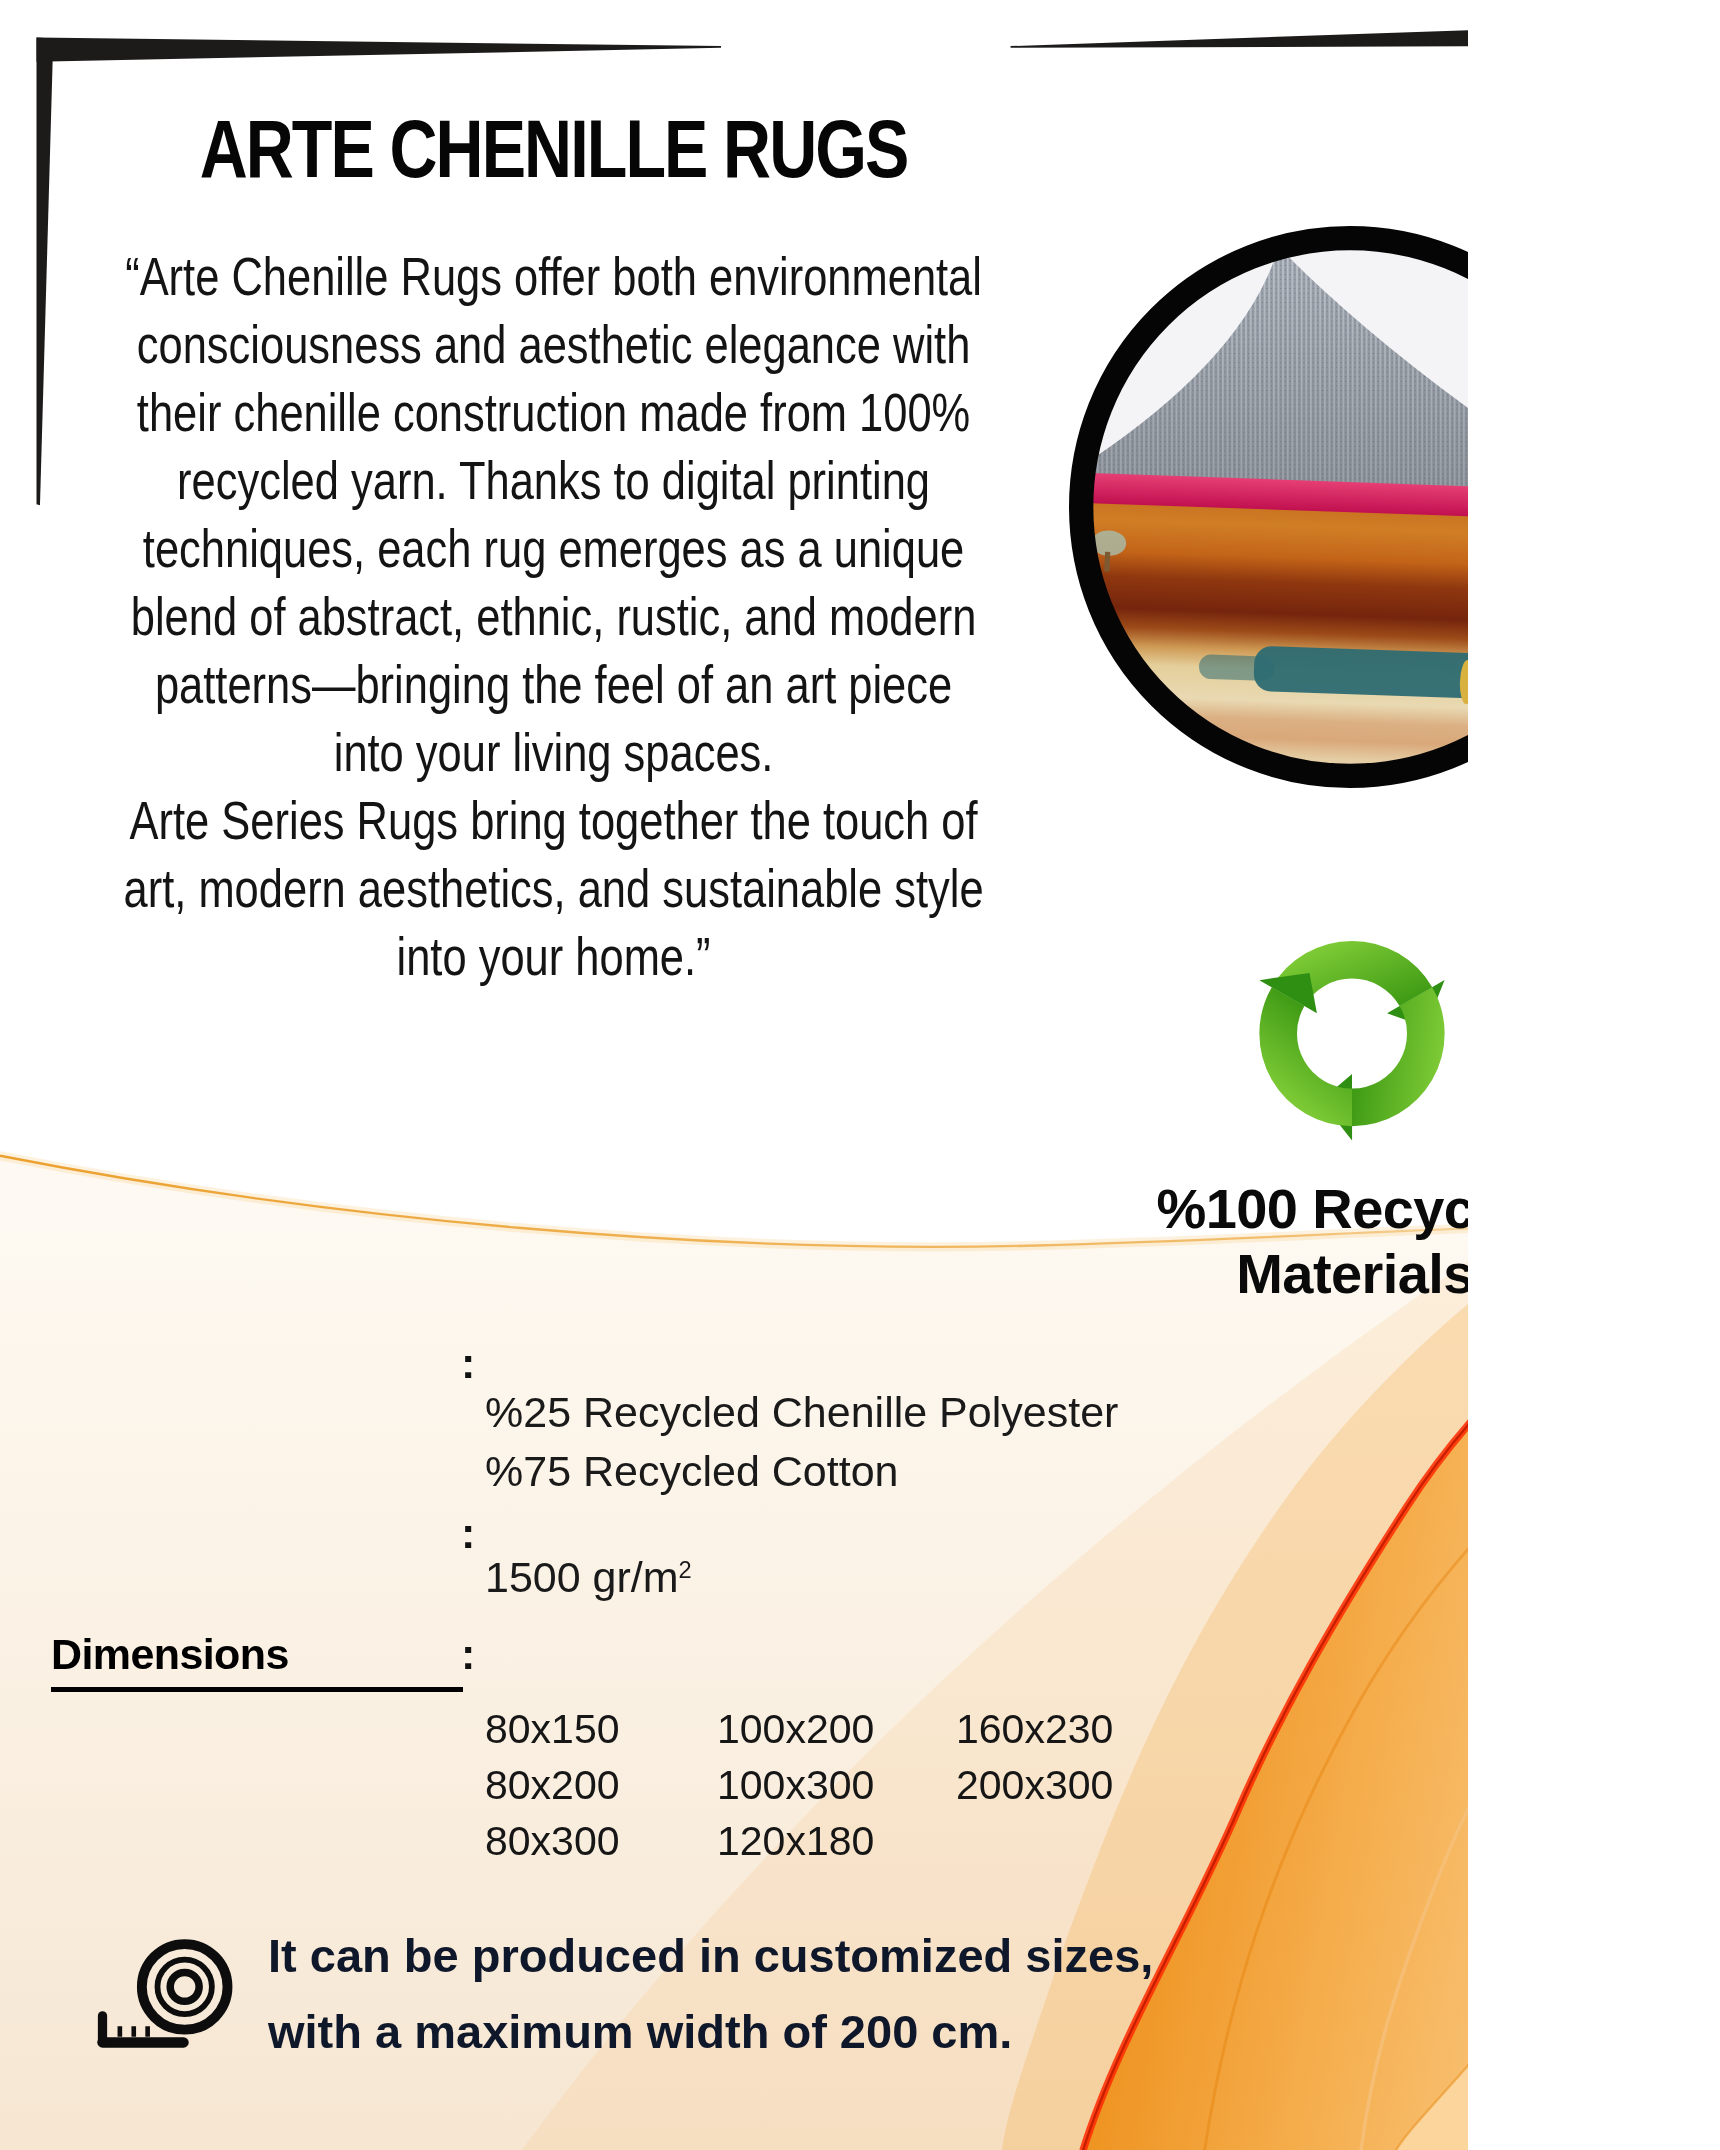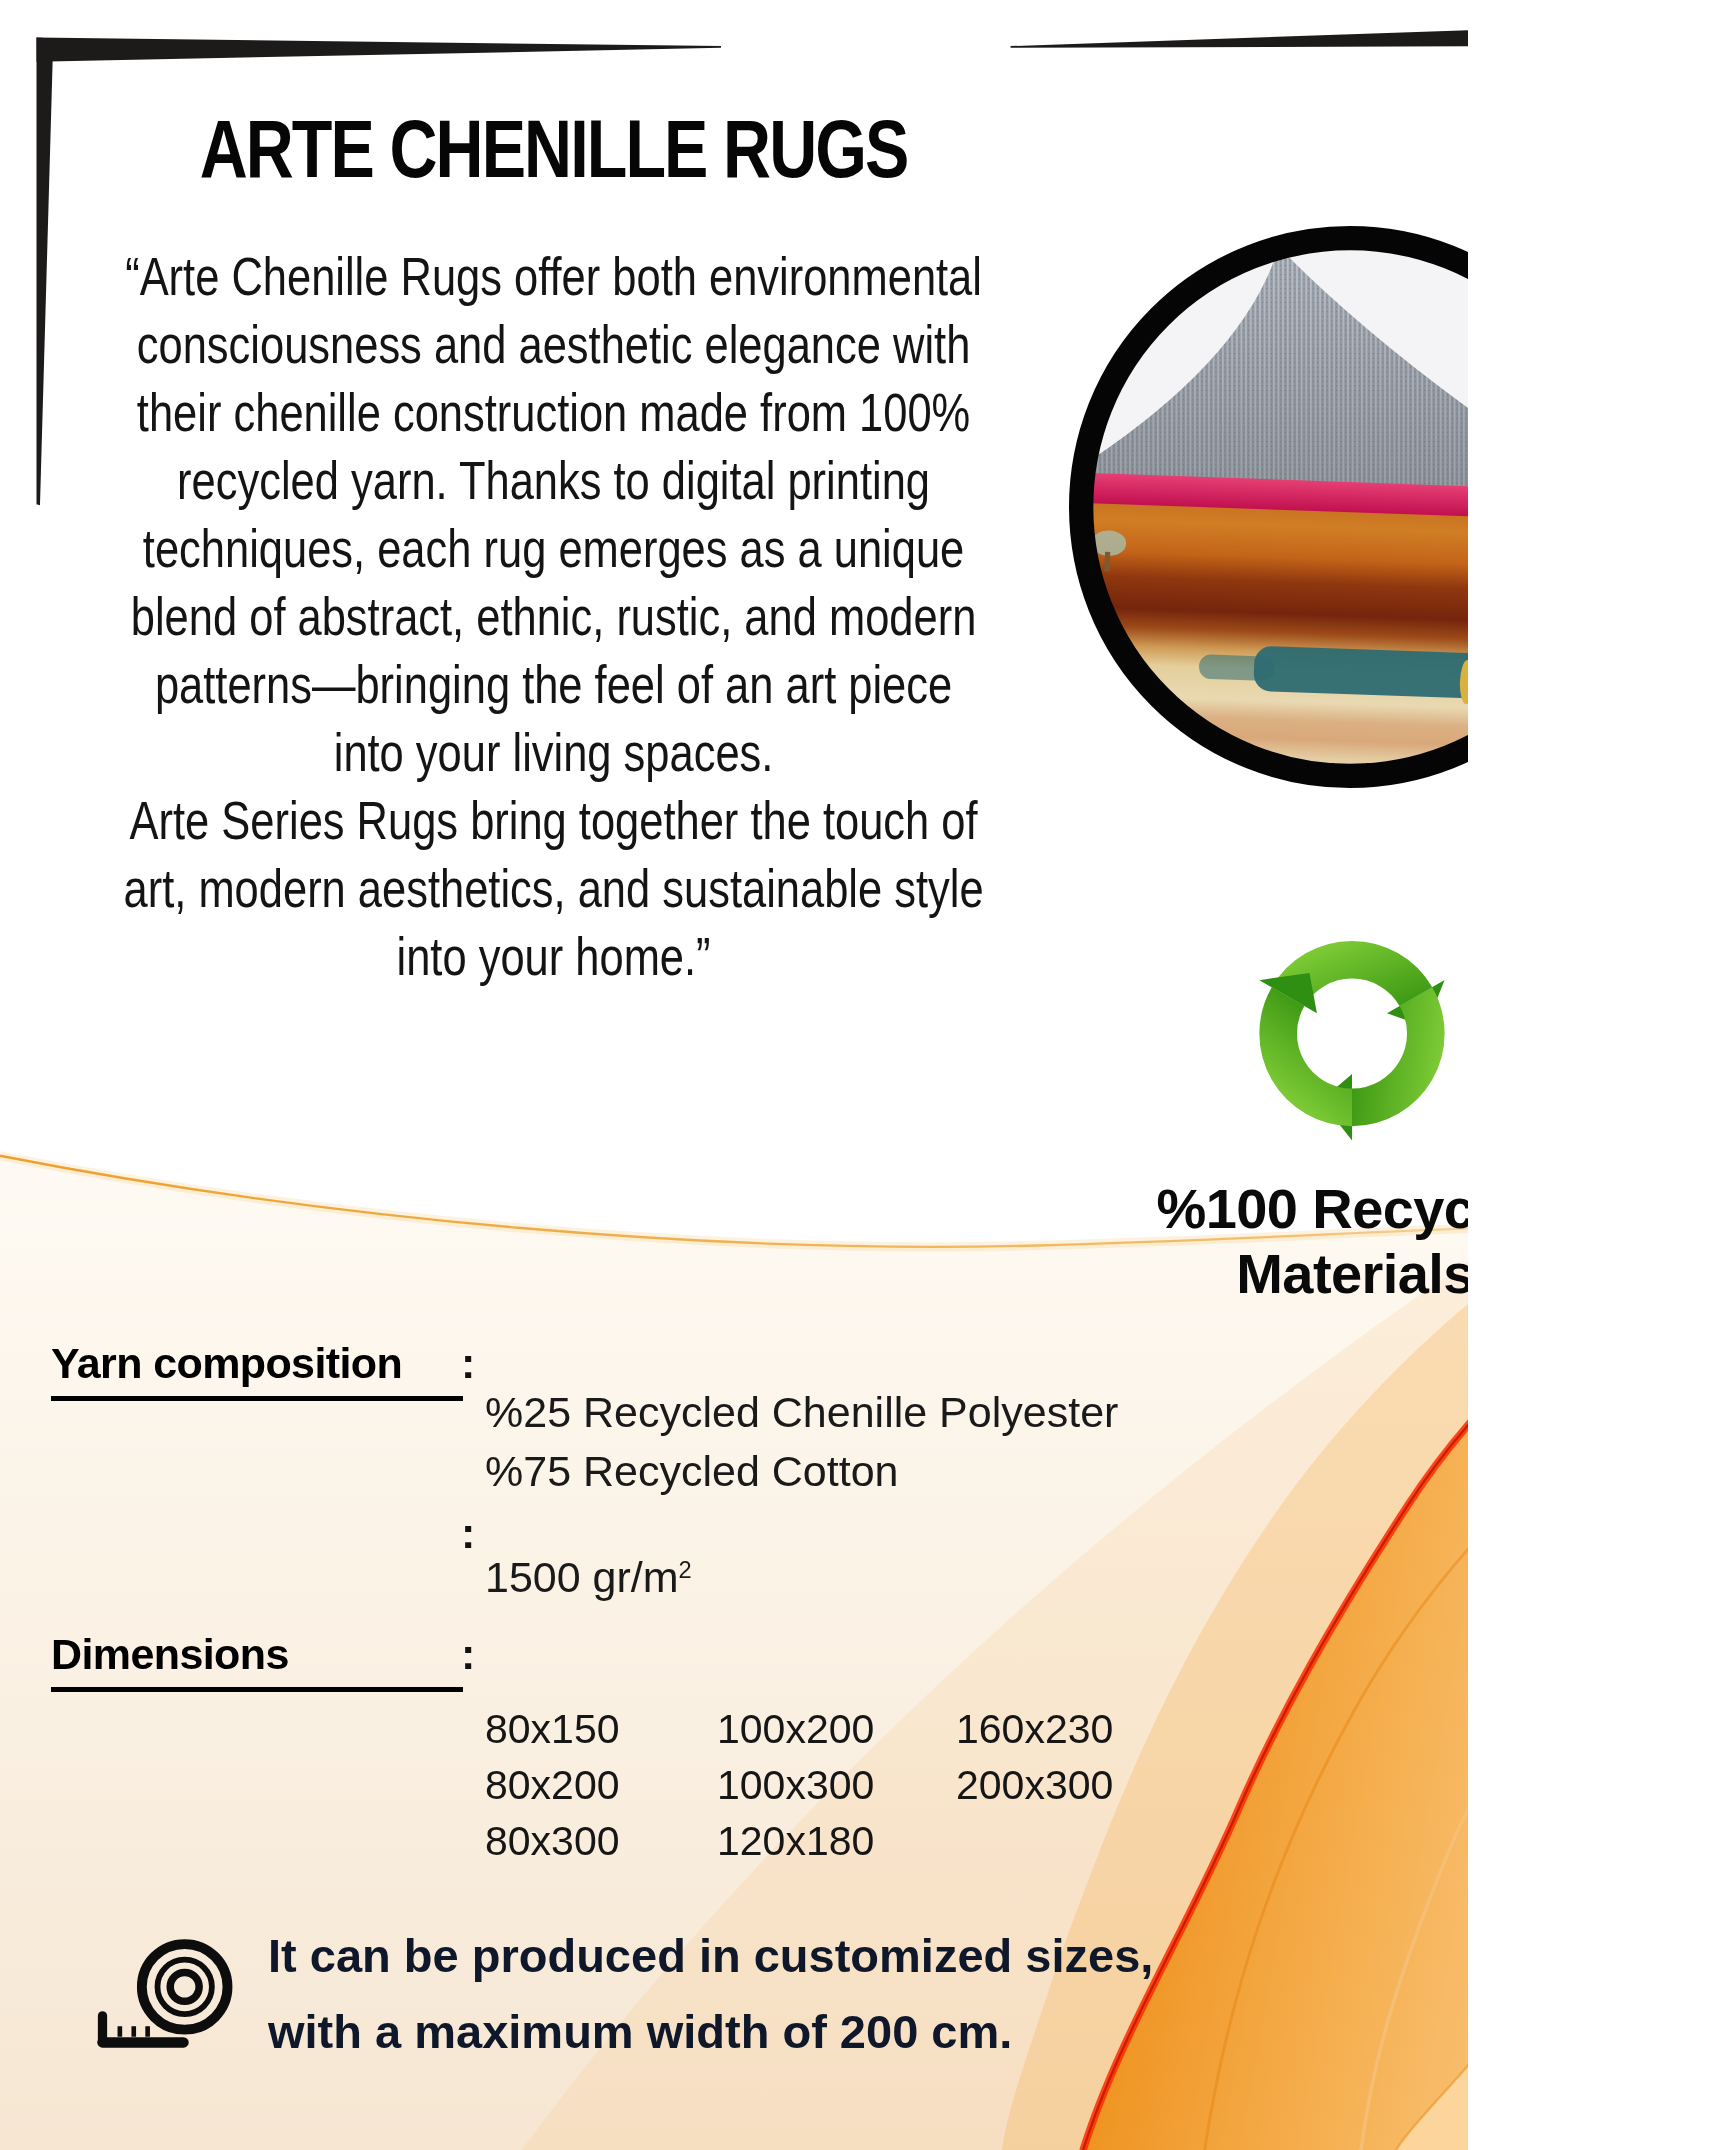--- a/index.html
+++ b/index.html
@@ -176,23 +176,20 @@
         <path d="M395,127.5 L295.6,185 L362.5,208.8 Z" fill="#2f8f12"></path>
       </g>
     </defs>
     <use href="#arr"></use>
     <use href="#arr" transform="rotate(120 235 220)"></use>
     <use href="#arr" transform="rotate(240 235 220)"></use>
   </svg>
 
   <div class="abs badge-label">%100 Recycled Materials</div>
 
-  <div class="abs spec-row row-yarn">
-    <span class="spec-label">Yarn composition</span>
-  </div>
   <div class="abs spec-colon colon-yarn">:</div>
   <div class="abs spec-value val-yarn">%25 Recycled Chenille Polyester
 %75 Recycled Cotton</div>
 
   <div class="abs spec-colon colon-weight">:</div>
   <div class="abs spec-value val-weight">
     <span>1500 gr/m</span><span class="sup">2</span>
   </div>
 
   <div class="abs spec-row row-dims">

